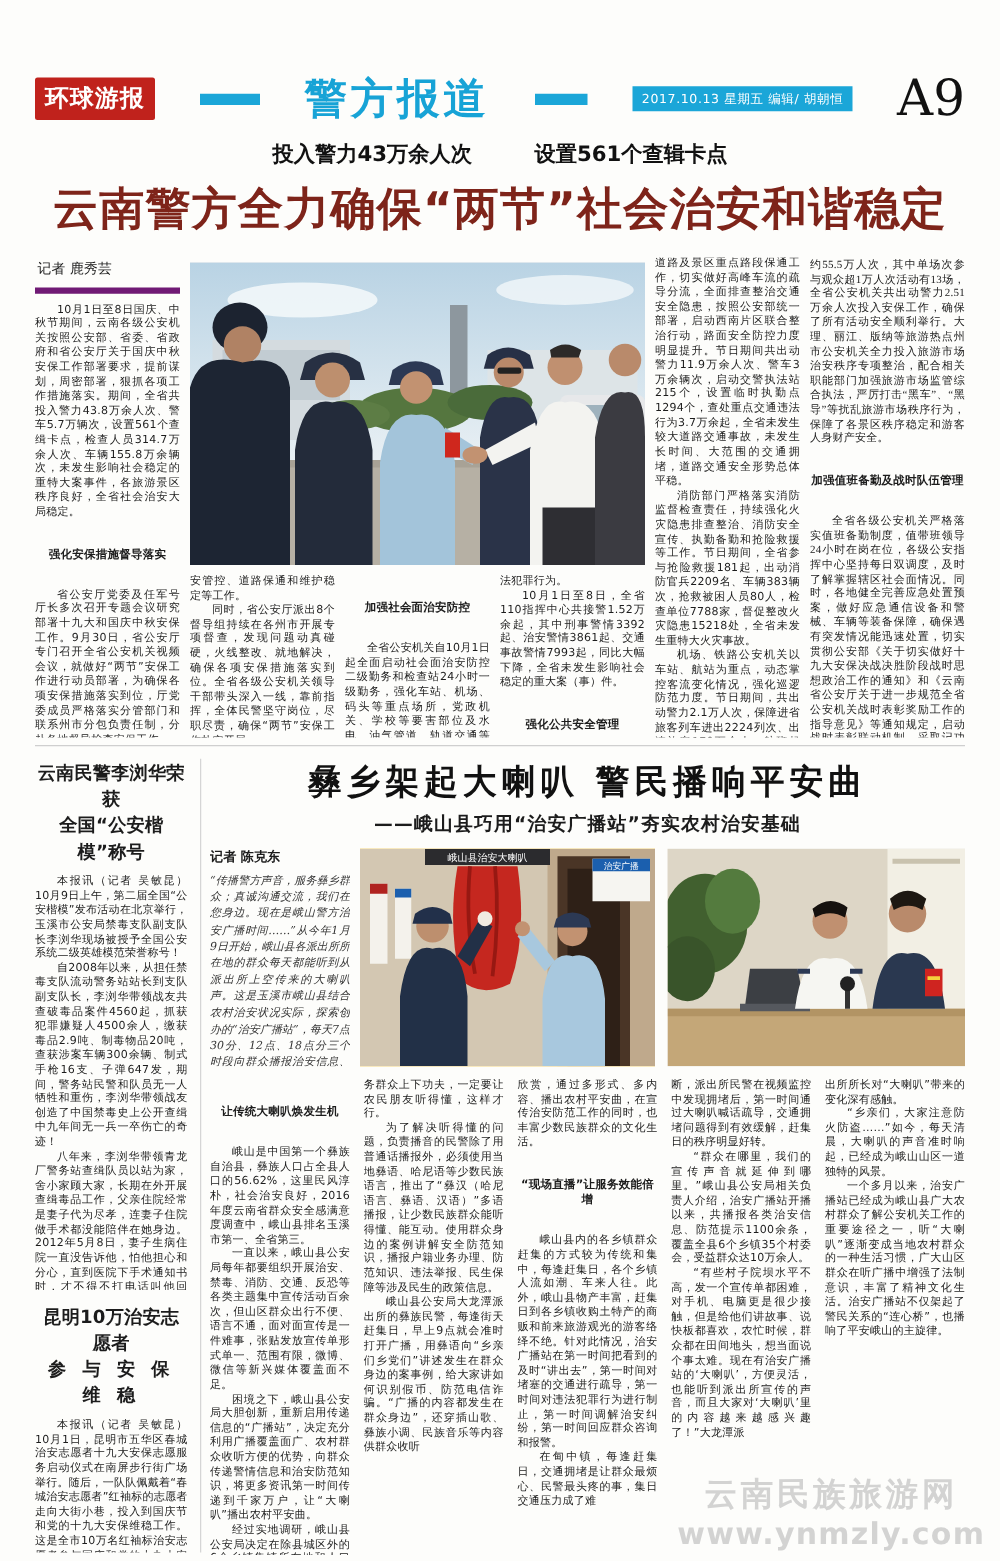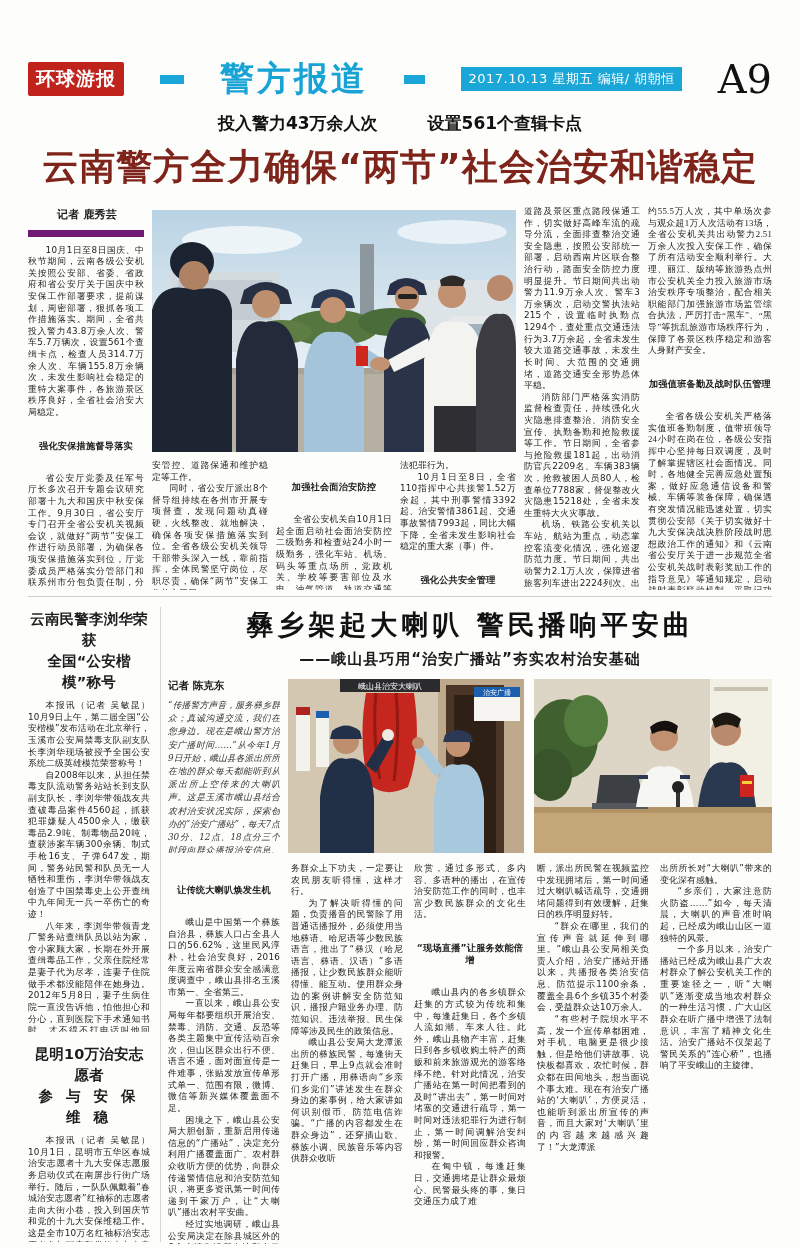--- a/index.html
+++ b/index.html
@@ -6,34 +6,34 @@
   .page{position:relative;width:800px;height:1249px;margin:0 auto;background:#fdfdfb;
         font-family:"DejaVu Sans","Liberation Sans",sans-serif;color:#1c1c1c;overflow:hidden;
         box-shadow:0 0 4px rgba(0,0,0,.3);}
   
   .hdr{position:absolute;top:58px;left:28px;width:744px;height:42px;display:flex;align-items:center;gap:24px;}
   .masthead{background:#c0221c;color:#fff;font-weight:bold;font-size:19px;letter-spacing:1px;
             padding:4px 8px;border-radius:2px;font-family:"DejaVu Serif",serif;white-space:nowrap;}
   .hbar{height:9px;background:#1ba6d8;flex:1;margin:0 12px;}
   .hbar.short{flex:.9;}
   .section-title{font-size:34px;font-weight:bold;color:#17a3d6;letter-spacing:3px;white-space:nowrap;}
-  .datebox{background:#1ba6d8;color:#fff;font-size:13px;padding:3px 7px;white-space:nowrap;letter-spacing:.5px;}
+  .datebox{background:#1ba6d8;color:#fff;font-size:10px;padding:3px 7px;white-space:nowrap;letter-spacing:.5px;}
   .pageno{font-family:"DejaVu Serif","Liberation Serif",serif;font-size:40px;color:#111;margin-left:12px;line-height:1;}
   
   .lead{position:absolute;top:112px;left:28px;width:744px;}
   .kicker{text-align:center;font-size:17px;font-weight:bold;color:#111;}
   .kicker span{margin:0 22px;}
   .lead-headline{text-align:center;font-size:36px;font-weight:bold;color:#7e241a;
                  letter-spacing:1px;margin-top:8px;white-space:nowrap;}
   .lead-body{position:relative;margin-top:14px;height:384px;}
   .col{position:absolute;top:0;height:384px;width:116px;overflow:hidden;}
   .c1{left:0;} .c5{left:496px;} .c6{left:620px;width:124px;font-family:Liberation Serif, serif;}
   .subcol{position:absolute;top:254px;height:130px;width:116px;overflow:hidden;}
   .s2{left:124px;} .s3{left:248px;} .s4{left:372px;}
-  .byline{font-size:11px;font-weight:bold;border-bottom:7px solid #701a75;padding:2px 0 7px 2px;margin-bottom:8px;text-align:center;}
+  .byline{font-size:11px;font-weight:normal;border-bottom:5px solid #701a75;padding:2px 0 7px 2px;margin-bottom:8px;}
   .photo1{position:absolute;left:124px;top:4px;width:364px;height:242px;background:#c9d8e2;overflow:hidden;}
   
   .flow{font-size:8.8px;line-height:1.32;letter-spacing:.2px;}
   .para{margin:0;text-indent:2em;text-align:justify;}
   .para.cont{text-indent:0;}
   .sub-head{text-align:center;font-weight:bold;margin:21px 0;font-size:9.2px;}
   
   .lower{position:absolute;top:596px;left:28px;width:744px;height:649px;border-top:1px solid #cfcfcf;}
   .vrule{position:absolute;left:132px;top:10px;bottom:4px;width:1px;background:#d5d5d5;}
   .sidebar{position:absolute;left:0;top:10px;width:122px;height:635px;overflow:hidden;}
@@ -300,21 +300,21 @@
           </div>
         <div class="fcol fb flow">
             <div>
               <p class="para cont">务群众上下功夫，一定要让农民朋友听得懂，这样才行。</p>
               <p class="para">为了解决听得懂的问题，负责播音的民警除了用普通话播报外，必须使用当地彝语、哈尼语等少数民族语言，推出了“彝汉（哈尼语言、彝语、汉语）”多语播报，让少数民族群众能听得懂、能互动。使用群众身边的案例讲解安全防范知识，播报户籍业务办理、防范知识、违法举报、民生保障等涉及民生的政策信息。</p>
               <p class="para">峨山县公安局大龙潭派出所的彝族民警，每逢街天赶集日，早上9点就会准时打开广播，用彝语向“乡亲们乡党们”讲述发生在群众身边的案事例，给大家讲如何识别假币、防范电信诈骗。“广播的内容都发生在群众身边”，还穿插山歌、彝族小调、民族音乐等内容供群众收听</p>
             </div>
           </div>
         <div class="fcol fc flow">
             <div>
-              <p class="para cont">欣赏，通过多形式、多内容、多语种的播出，在宣传治安防范工作的同时，也丰富少数民族群众的文化生活。</p>
+              <p class="para cont">欣赏，通过多形式、多内容、播出农村平安曲，在宣传治安防范工作的同时，也丰富少数民族群众的文化生活。</p>
               <div class="sub-head">“现场直播”让服务效能倍增</div>
               <p class="para">峨山县内的各乡镇群众赶集的方式较为传统和集中，每逢赶集日，各个乡镇人流如潮、车来人往。此外，峨山县物产丰富，赶集日到各乡镇收购土特产的商贩和前来旅游观光的游客络绎不绝。针对此情况，治安广播站在第一时间把看到的及时“讲出去”，第一时间对堵塞的交通进行疏导，第一时间对违法犯罪行为进行制止，第一时间调解治安纠纷，第一时间回应群众咨询和报警。</p>
               <p class="para">在甸中镇，每逢赶集日，交通拥堵是让群众最烦心、民警最头疼的事，集日交通压力成了难</p>
             </div>
           </div>
         <div class="fcol fd flow">
             <div>
               <p class="para cont">断，派出所民警在视频监控中发现拥堵后，第一时间通过大喇叭喊话疏导，交通拥堵问题得到有效缓解，赶集日的秩序明显好转。</p>
               <p class="para">“群众在哪里，我们的宣传声音就延伸到哪里。”峨山县公安局相关负责人介绍，治安广播站开播以来，共播报各类治安信息、防范提示1100余条，覆盖全县6个乡镇35个村委会，受益群众达10万余人。</p>
               <p class="para">“有些村子院坝水平不高，发一个宣传单都困难，对手机、电脑更是很少接触，但是给他们讲故事、说快板都喜欢，农忙时候，群众都在田间地头，想当面说个事太难。现在有治安广播站的‘大喇叭’，方便灵活，也能听到派出所宣传的声音，而且大家对‘大喇叭’里的内容越来越感兴趣了！”大龙潭派</p>
@@ -324,14 +324,18 @@
             <div>
               <p class="para cont">出所所长对“大喇叭”带来的变化深有感触。</p>
               <p class="para">“乡亲们，大家注意防火防盗……”如今，每天清晨，大喇叭的声音准时响起，已经成为峨山山区一道独特的风景。</p>
               <p class="para">一个多月以来，治安广播站已经成为峨山县广大农村群众了解公安机关工作的重要途径之一，听“大喇叭”逐渐变成当地农村群众的一种生活习惯，广大山区群众在听广播中增强了法制意识，丰富了精神文化生活。治安广播站不仅架起了警民关系的“连心桥”，也播响了平安峨山的主旋律。</p>
             </div>
           </div>
       </div>
     </div>
   </div>
 
+  <div class="watermark">
+    <div class="wm1">云南民族旅游网</div>
+    <div class="wm2">www.ynmzly.com</div>
+  </div>
 
 </div>
 
 </body></html>

